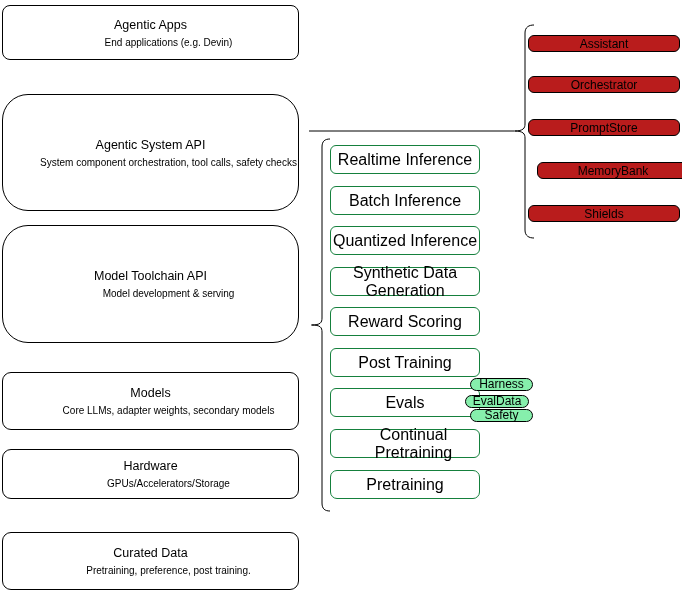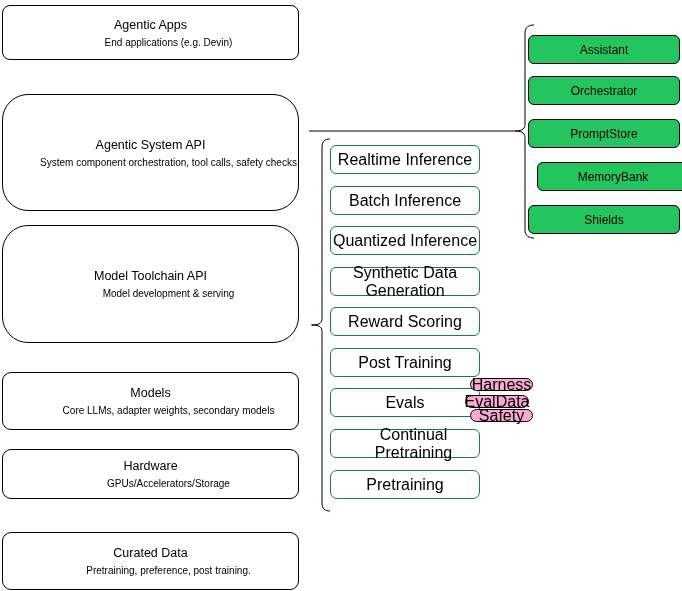--- a/index.html
+++ b/index.html
@@ -52,42 +52,42 @@
     justify-content: center;
     font-size: 16px;
     text-align: center;
   }
 
   
   .rbox {
     position: absolute;
     left: 528px;
     width: 152px;
-    height: 29px;
+    height: 17px;
     border: 1px solid #000000;
     border-radius: 6px;
-    background: #22c55e;
+    background: #b91c1c;
     display: flex;
     align-items: center;
     justify-content: center;
     font-size: 12px;
     text-align: center;
   }
 
   
   .pill {
     position: absolute;
     height: 13px;
     border: 1px solid #000000;
     border-radius: 999px;
-    background: #f9a8d4;
+    background: #86efac;
     display: flex;
     align-items: center;
     justify-content: center;
-    font-size: 16px;
+    font-size: 12px;
     line-height: 11px;
     z-index: 5;
   }
 </style>
 </head>
 <body>
 
 <div class="canvas">
 
   <svg class="connectors" viewBox="0 0 682 591" xmlns="http://www.w3.org/2000/svg">

